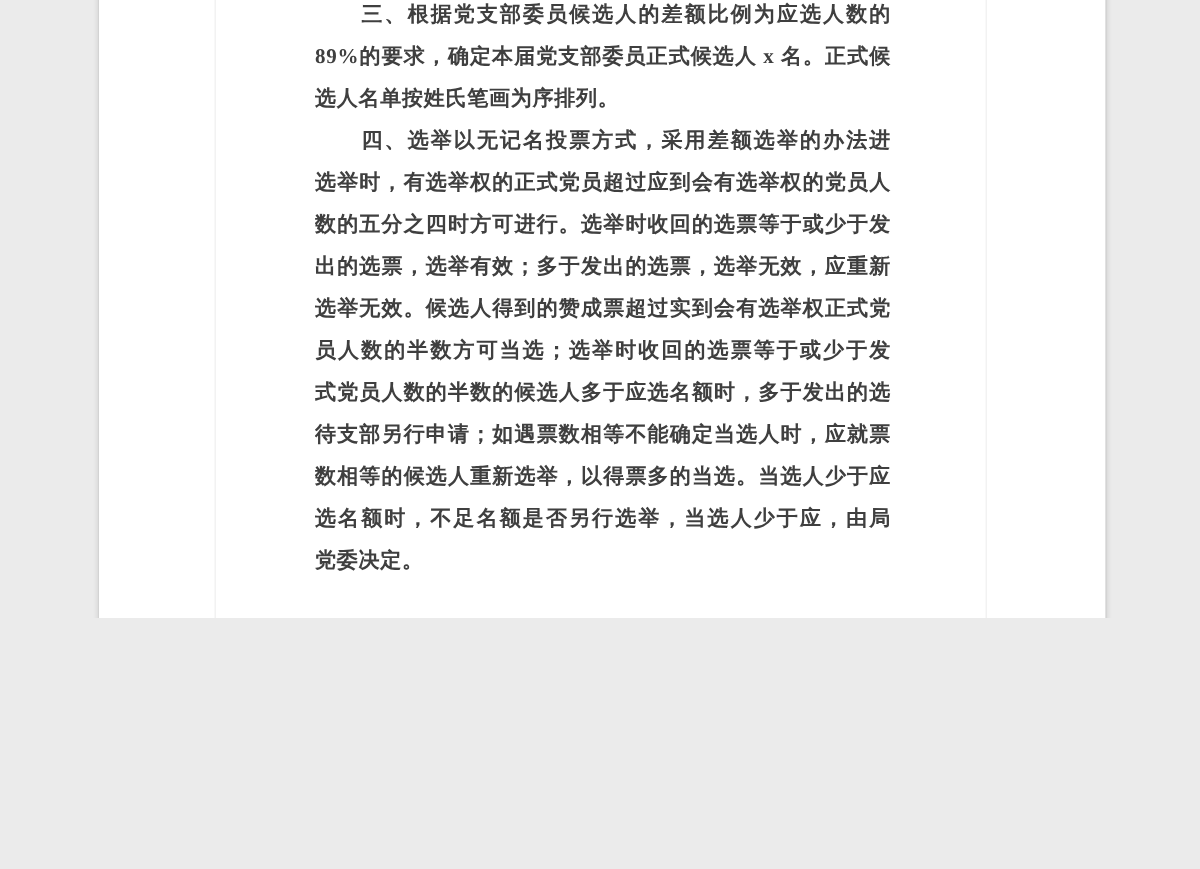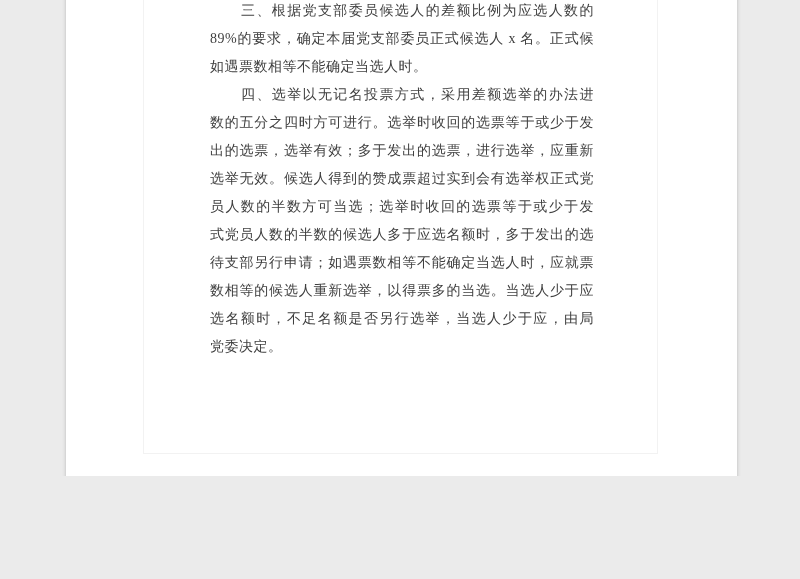--- a/index.html
+++ b/index.html
@@ -10,22 +10,23 @@
   }
   html,body{
     margin:0;padding:0;
     width:800px;height:579px;
     background:var(--bg);
     overflow:hidden;
     font-family:"Liberation Serif","DejaVu Serif",serif;
   }
   .canvas{
     position:relative;
-    width:800px;height:476px;
+    width:800px;height:412px;
     overflow:hidden;
+    font-weight:bold;
   }
   .page{
     position:absolute;
     left:66px;top:-60px;
     width:671px;height:553px;
     background:var(--paper);
     box-shadow:0 1px 4px rgba(0,0,0,0.18), 0 0 1px rgba(0,0,0,0.10);
   }
   .boundary-frame{
     position:absolute;
@@ -62,24 +63,25 @@
 
 <div class="canvas">
   <div class="page">
     
   </div>
   <div class="boundary-frame"></div>
   <div class="text-block">
 
   <div class="line indent">三、根据党支部委员候选人的差额比例为应选人数的</div>
       <div class="line">89%的要求，确定本届党支部委员正式候选人 x 名。正式候</div>
-      <div class="line para-end">如遇票数相等不能确定当选人时。</div>
+      <div class="line para-end">选人名单按姓氏笔画为序排列。</div>
       <div class="line indent">四、选举以无记名投票方式，采用差额选举的办法进行。</div>
+      <div class="line">选举时，有选举权的正式党员超过应到会有选举权的党员人</div>
       <div class="line">数的五分之四时方可进行。选举时收回的选票等于或少于发</div>
-      <div class="line">出的选票，选举有效；多于发出的选票，进行选举，应重新</div>
+      <div class="line">出的选票，选举有效；多于发出的选票，选举无效，应重新</div>
       <div class="line">选举无效。候选人得到的赞成票超过实到会有选举权正式党</div>
       <div class="line">员人数的半数方可当选；选举时收回的选票等于或少于发</div>
       <div class="line">式党员人数的半数的候选人多于应选名额时，多于发出的选票</div>
       <div class="line">待支部另行申请；如遇票数相等不能确定当选人时，应就票</div>
       <div class="line">数相等的候选人重新选举，以得票多的当选。当选人少于应</div>
       <div class="line">选名额时，不足名额是否另行选举，当选人少于应，由局</div>
       <div class="line para-end">党委决定。</div>
     </div>
 </div>
 

